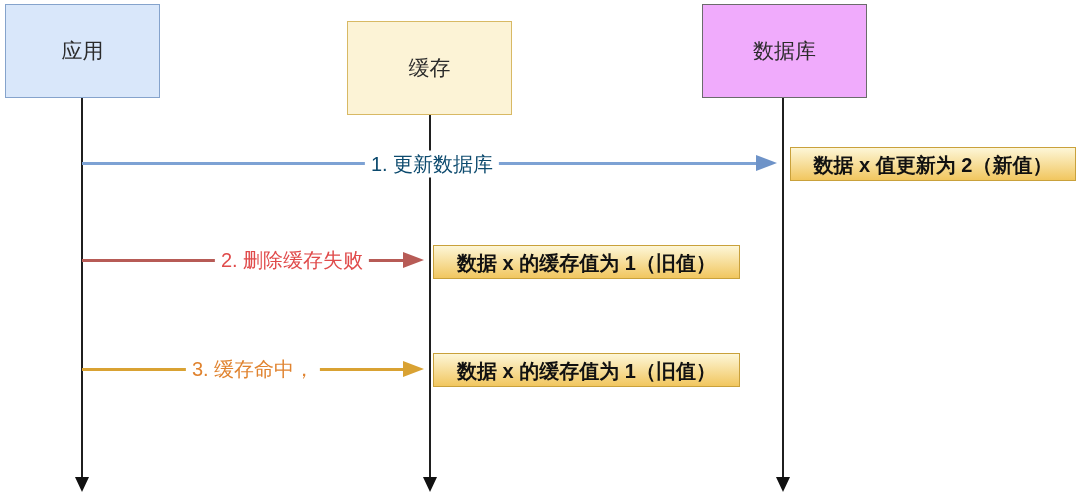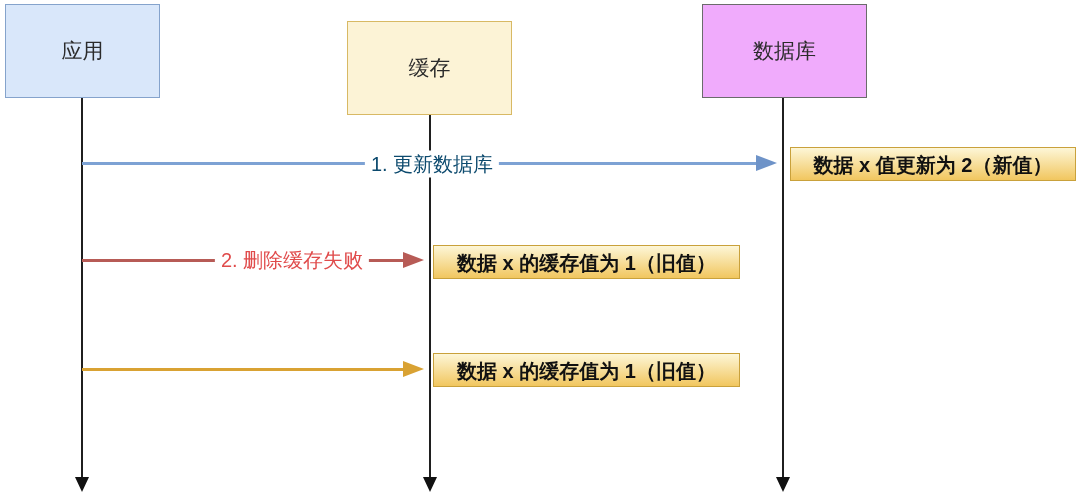--- a/index.html
+++ b/index.html
@@ -91,16 +91,17 @@
   <div class="note n1">数据 x 值更新为 2（新值）</div>
 
   <div class="msg-line m2"></div>
   <div class="msg-head m2h"></div>
   <div class="msg-label l2">2. 删除缓存失败</div>
   <div class="note n2">数据 x 的缓存值为 1（旧值）</div>
 
   <div class="msg-line m3"></div>
   <div class="msg-head m3h"></div>
   <div class="msg-label l3">
+    <span>3. 缓存命中，</span>
   </div>
   <div class="note n3">数据 x 的缓存值为 1（旧值）</div>
 
 </div>
 
 </body></html>

